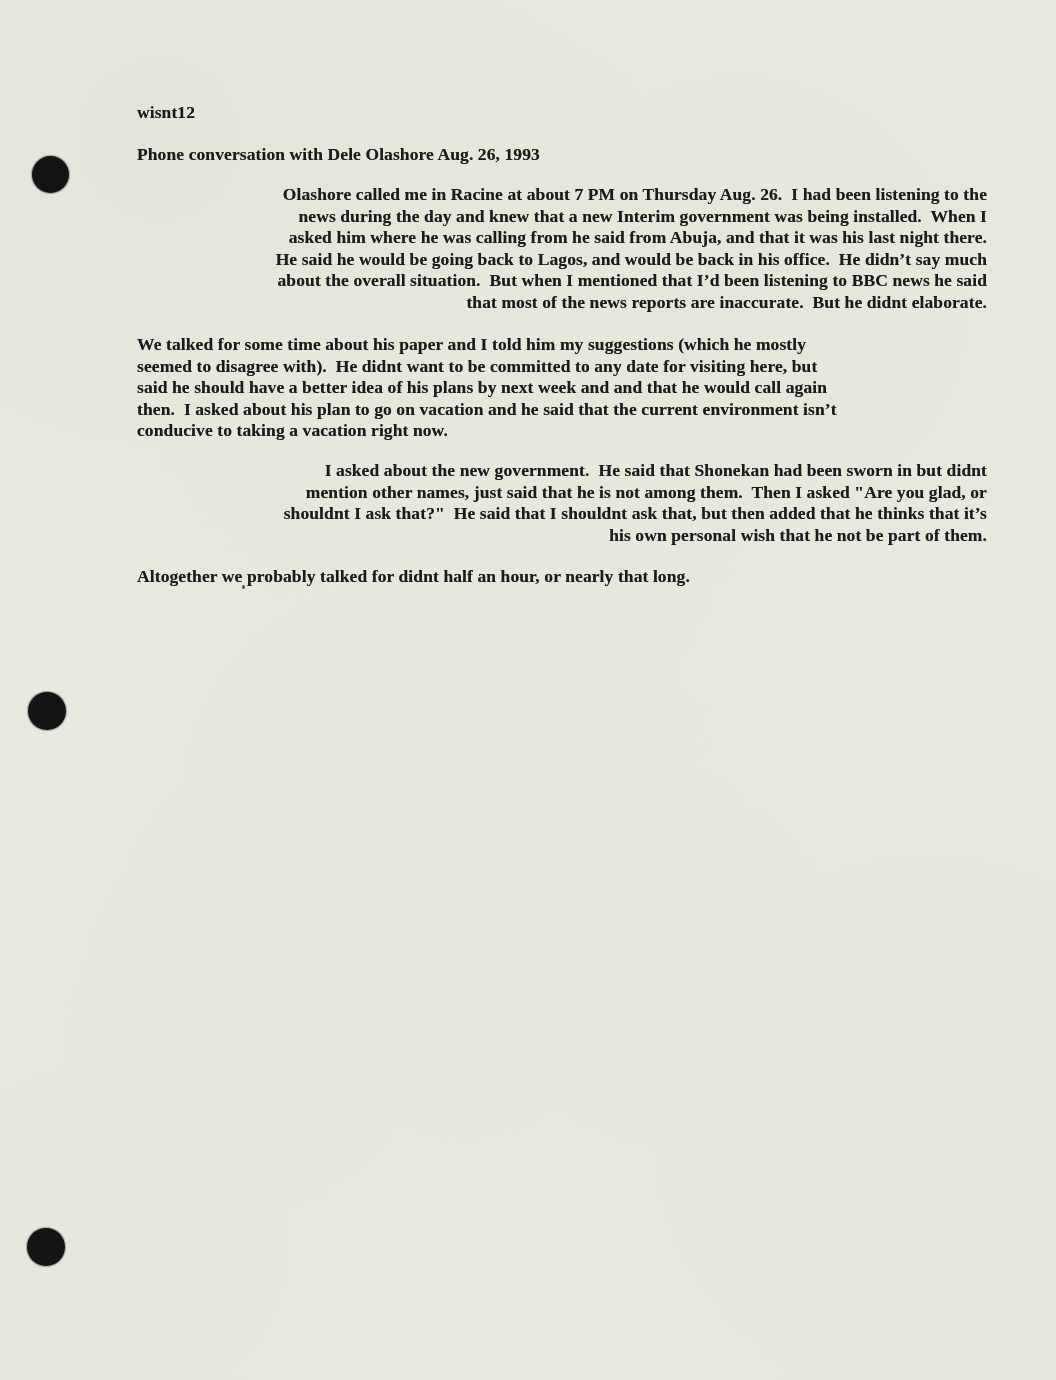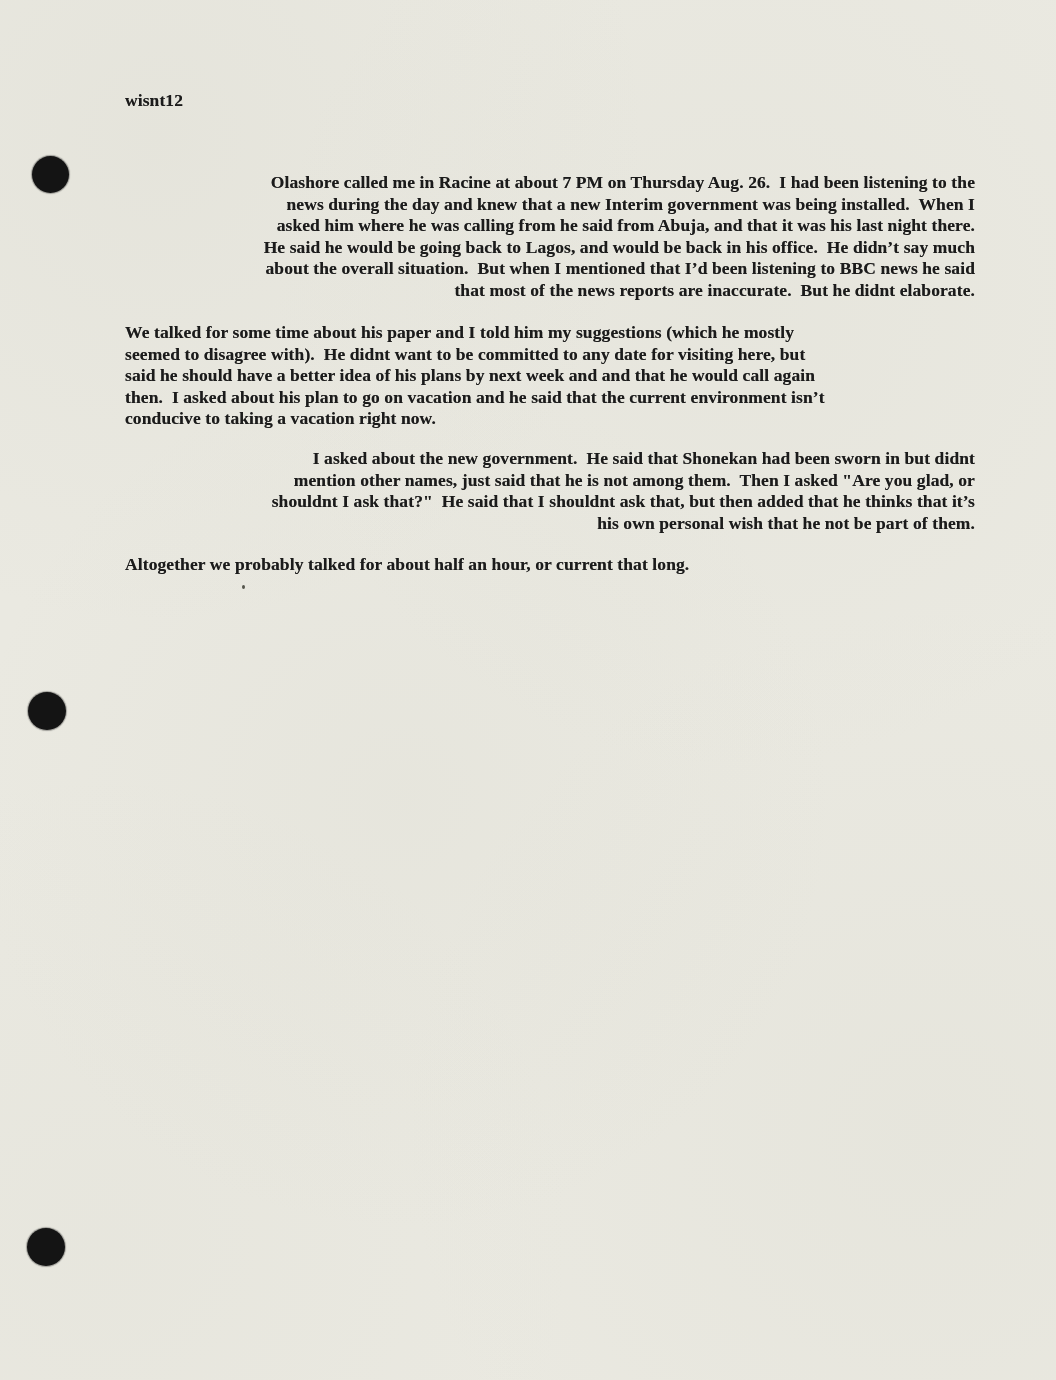--- a/index.html
+++ b/index.html
@@ -21,21 +21,21 @@
       radial-gradient(circle at 10% 90%, rgba(200,200,186,0.09), transparent 30%),
       #eae9e1;
     font-family: "Liberation Serif", "DejaVu Serif", serif;
     color: #1b1b1b;
     font-weight: bold;
   }
   .text {
     position: absolute;
     left: 125px;
     width: 850px;
-    margin: 0;
+    margin: 12px;
     white-space: pre-wrap;
     font-size: 17.5px;
     line-height: 21.5px;
     letter-spacing: 0.1px;
     text-shadow: 0 0 0.5px rgba(20,20,20,0.55);
   }
   #header-code { top: 90px; }
   #doc-title   { top: 132px; }
   #para-1      { top: 172px; text-align: right; }
   #para-2      { top: 322px; }
@@ -64,36 +64,37 @@
 <body>
 
 <div class="scan-page">
 
   <div class="hole" id="hole-1"></div>
   <div class="hole" id="hole-2"></div>
   <div class="hole" id="hole-3"></div>
 
   <p class="text" id="header-code">wisnt12</p>
 
+  <p class="text" id="doc-title">Phone conversation with Dele Olashore Aug. 26, 1993</p>
 
   <p class="text" id="para-1">Olashore called me in Racine at about 7 PM on Thursday Aug. 26.  I had been listening to the
 news during the day and knew that a new Interim government was being installed.  When I
 asked him where he was calling from he said from Abuja, and that it was his last night there.
 He said he would be going back to Lagos, and would be back in his office.  He didn’t say much
 about the overall situation.  But when I mentioned that I’d been listening to BBC news he said
 that most of the news reports are inaccurate.  But he didnt elaborate.</p>
 
   <p class="text" id="para-2">We talked for some time about his paper and I told him my suggestions (which he mostly
 seemed to disagree with).  He didnt want to be committed to any date for visiting here, but
 said he should have a better idea of his plans by next week and and that he would call again
 then.  I asked about his plan to go on vacation and he said that the current environment isn’t
 conducive to taking a vacation right now.</p>
 
   <p class="text" id="para-3">I asked about the new government.  He said that Shonekan had been sworn in but didnt
 mention other names, just said that he is not among them.  Then I asked "Are you glad, or
 shouldnt I ask that?"  He said that I shouldnt ask that, but then added that he thinks that it’s
 his own personal wish that he not be part of them.</p>
 
-  <p class="text" id="para-4">Altogether we probably talked for about half an hour, or current that long.</p>
+  <p class="text" id="para-4">Altogether we probably talked for didnt half an hour, or nearly that long.</p>
 
   <div class="speck"></div>
 
 </div>
 
 </body></html>

